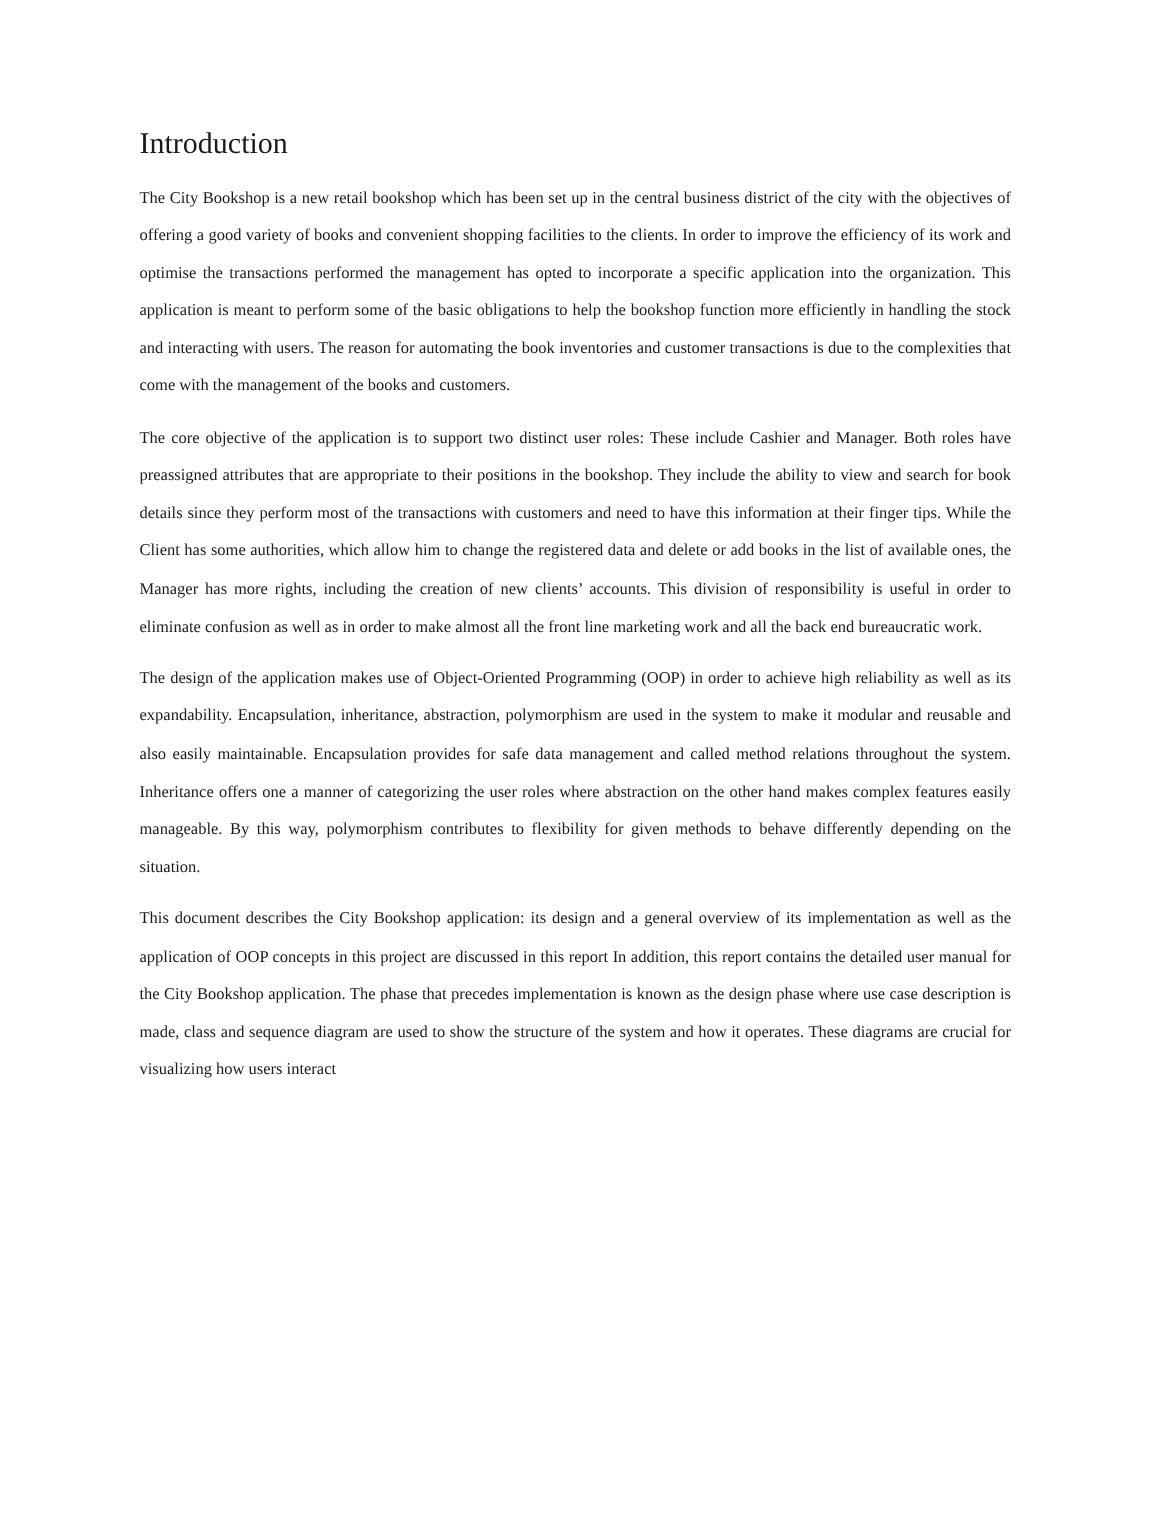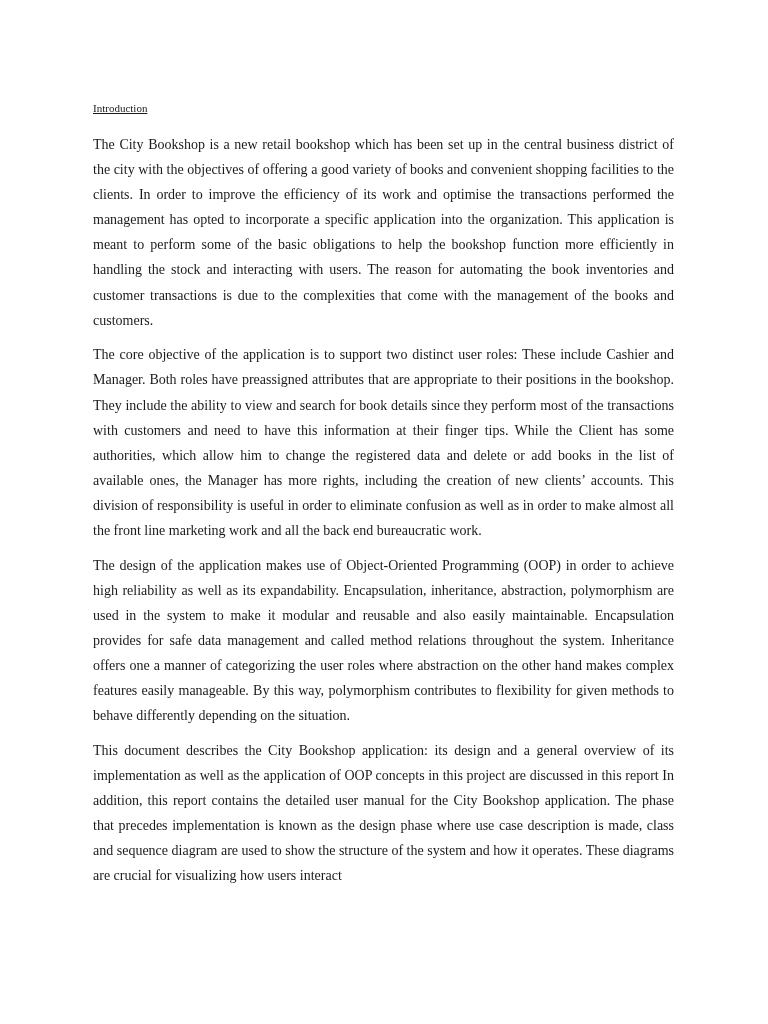--- a/index.html
+++ b/index.html
@@ -15,28 +15,27 @@
       color: #1a1a1a;
       font-family: "Liberation Serif", "DejaVu Serif", serif;
     }
     .page {
       position: absolute;
       left: 93px;
       top: 86px;
       width: 581px;
     }
     .heading {
-      font-size: 11px;
+      font-size: 20px;
       line-height: 20px;
-      margin: 12px 0 14px 0;
+      margin: 0 0 14px 0;
       font-weight: normal;
-      text-decoration: underline;
     }
     .para {
-      font-size: 14px;
+      font-size: 11px;
       line-height: 25.1px;
       text-align: justify;
       margin: 0 0 9.6px 0;
       hyphens: none;
     }
   </style>
 </head>
 <body>
 
 <div class="page">

